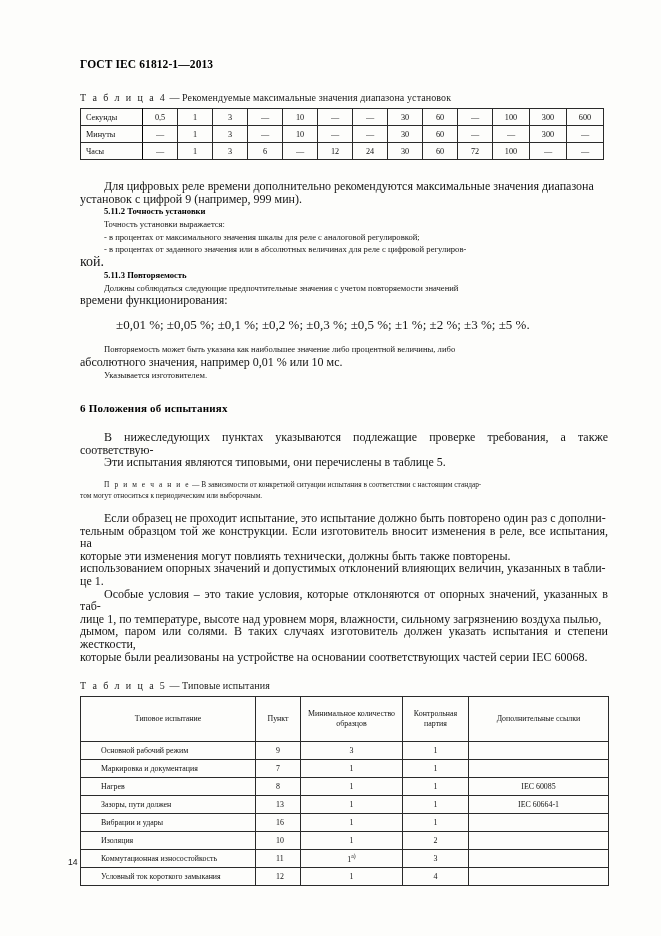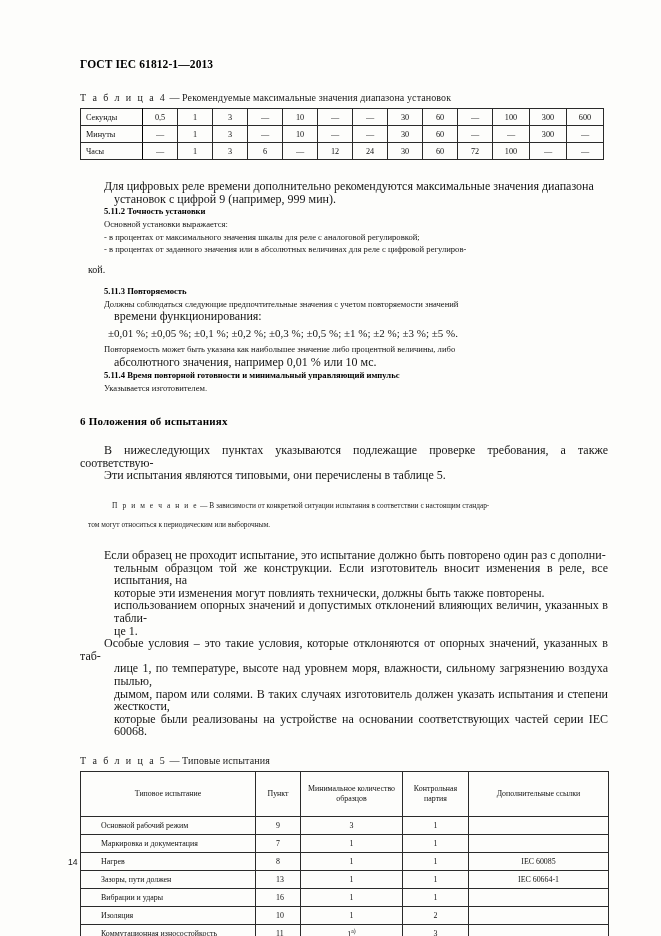--- a/index.html
+++ b/index.html
@@ -78,21 +78,21 @@
 
   
   p.body {
     font-size: 12px;
     line-height: 12.6px;
     margin: 0;
     text-align: justify;
     color: #151515;
   }
   p.ind { text-indent: 24px; }
-  p.noind { text-indent: 0; margin-left: 34px; }
+  p.noind { text-indent: 0; }
   .sub-head {
     font-size: 8.6px;
     font-weight: bold;
     line-height: 13px;
     margin: 0;
     padding-left: 24px;
     color: #000;
   }
   .lead-in {
     font-size: 8.6px;
@@ -102,43 +102,43 @@
     color: #151515;
   }
   .dash-item {
     font-size: 8.6px;
     line-height: 12.6px;
     margin: 0;
     padding-left: 24px;
     color: #151515;
   }
   .dash-item-cont {
-    font-size: 10px;
-    line-height: 12.6px;
-    margin: 8px;
+    font-size: 14px;
+    line-height: 12.6px;
+    margin: 0;
     color: #151515;
   }
   .values-line {
-    font-size: 11px;
-    line-height: 12.6px;
-    margin: 4px;
+    font-size: 13px;
+    line-height: 12.6px;
+    margin: 12px;
     padding-left: 24px;
     color: #151515;
   }
   .section-head {
     font-size: 11px;
     font-weight: bold;
     margin: 0;
     color: #000;
     letter-spacing: 0.2px;
   }
   .note {
     font-size: 7.4px;
     line-height: 10.6px;
-    margin: 8px;
+    margin: 0;
     text-align: justify;
     color: #222;
   }
   .note .sp { letter-spacing: 1.6px; }
   .note-first { text-indent: 24px; }
   .gap-m { height: 11px; }
   .gap-l { height: 17px; }
   .gap-xl { height: 21px; }
 
   
@@ -260,33 +260,32 @@
           <td>—</td>
           <td>—</td>
         </tr>
       </tbody>
     </table>
 
     <p class="body ind">Для цифровых реле времени дополнительно рекомендуются максимальные значения диапазона</p>
     <p class="body noind">установок с цифрой 9 (например, 999 мин).</p>
 
     <div class="sub-head">5.11.2  Точность установки</div>
-    <div class="lead-in">Основной установки выражается:</div>
+    <div class="lead-in">Точность установки выражается:</div>
     <div class="dash-item">- в процентах от максимального значения шкалы для реле с аналоговой регулировкой;</div>
     <div class="dash-item">- в процентах от заданного значения или в абсолютных величинах для реле с цифровой регулиров-</div>
     <div class="dash-item-cont">кой.</div>
 
     <div class="sub-head">5.11.3  Повторяемость</div>
     <div class="lead-in">Должны соблюдаться следующие предпочтительные значения с учетом повторяемости значений</div>
     <p class="body noind">времени функционирования:</p>
     <div class="values-line">±0,01 %; ±0,05 %; ±0,1 %; ±0,2 %; ±0,3 %; ±0,5 %; ±1 %; ±2 %; ±3 %; ±5 %.</div>
     <div class="lead-in">Повторяемость может быть указана как наибольшее значение либо процентной величины, либо</div>
     <p class="body noind">абсолютного значения, например 0,01 % или 10 мс.</p>
 
-    <div class="sub-head">5.11.4  Время повторной готовности и минимальный управляющий импульс</div>
     <div class="lead-in">Указывается изготовителем.</div>
 
     <div class="gap-xl"></div>
     <div class="section-head">6  Положения об испытаниях</div>
     <div class="gap-l"></div>
 
     <p class="body ind">В нижеследующих пунктах указываются подлежащие проверке требования, а также соответствую-</p>
     <p class="body ind">Эти испытания являются типовыми, они перечислены в таблице 5.</p>
 
     <div class="gap-m"></div>

